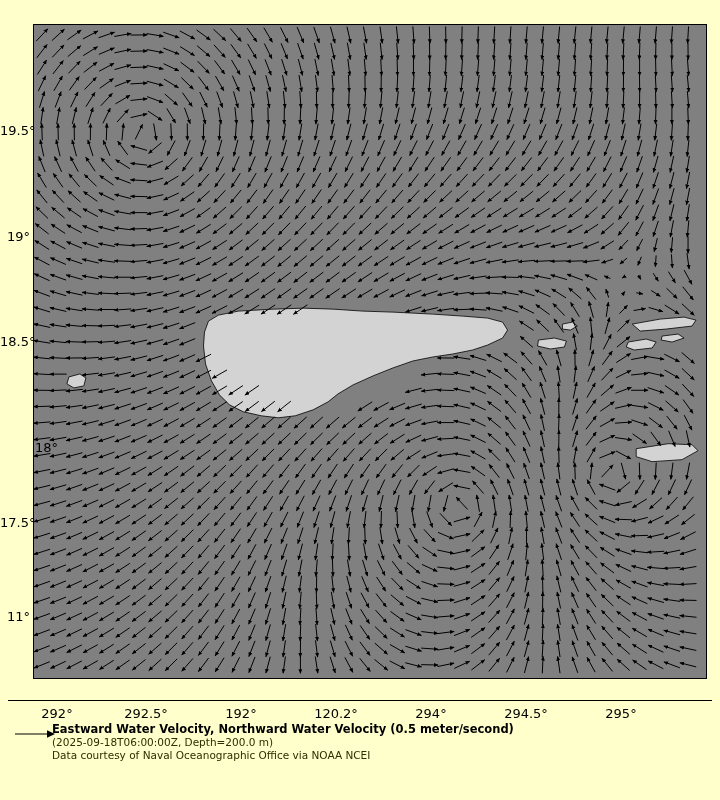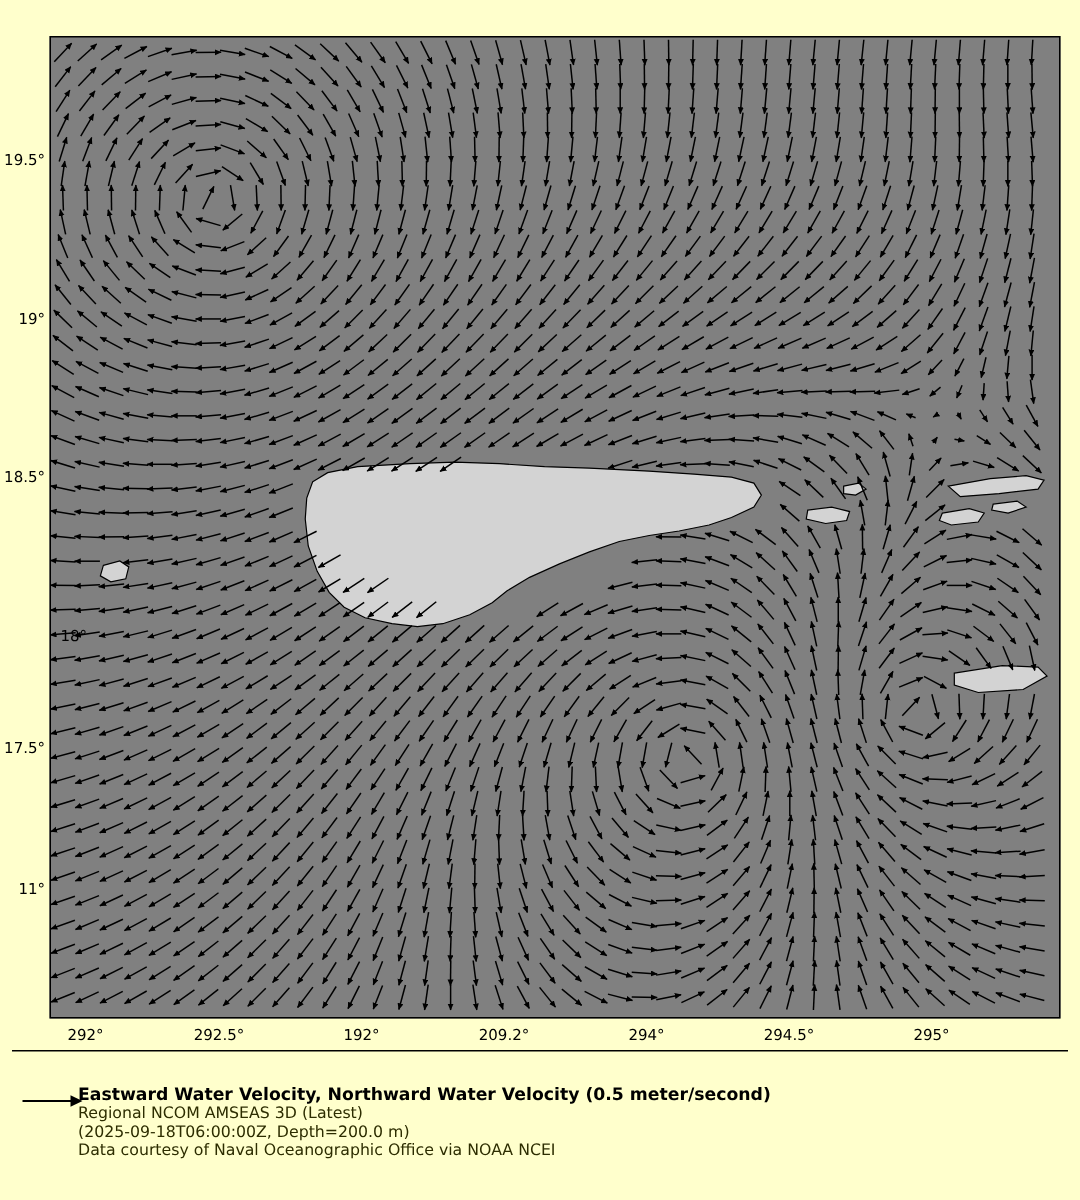--- a/index.html
+++ b/index.html
@@ -35,23 +35,24 @@
   }
   #vector-svg, #land-svg {
     position: absolute;
     left: 0; top: 0;
     width: 100%;
     height: 100%;
   }
   
   .axis-label {
     position: absolute;
-    font-size: 10px;
+    font-size: 13px;
     color: #000;
     white-space: nowrap;
+    margin-top: 21px;
   }
   .ytick {
     text-align: right;
     width: 30px;
     left: 0px;
   }
   .xtick {
     text-align: center;
     width: 60px;
   }
@@ -1680,34 +1681,33 @@
   <div class="axis-label ytick" style="top:102px;">19.5°</div>
   <div class="axis-label ytick" style="top:208px;">19°</div>
   <div class="axis-label ytick" style="top:313px;">18.5°</div>
   <div class="axis-label ytick" style="top:419px;padding-left:28px;">18°</div>
   <div class="axis-label ytick" style="top:494px;">17.5°</div>
   <div class="axis-label ytick" style="top:588px;">11°</div>
 
   <div class="axis-label xtick" style="left:27px;  top:685px;">292°</div>
   <div class="axis-label xtick" style="left:116px; top:685px;">292.5°</div>
   <div class="axis-label xtick" style="left:211px; top:685px;">192°</div>
-  <div class="axis-label xtick" style="left:306px; top:685px;">209.2°</div>
+  <div class="axis-label xtick" style="left:306px; top:685px;">120.2°</div>
   <div class="axis-label xtick" style="left:401px; top:685px;">294°</div>
   <div class="axis-label xtick" style="left:496px; top:685px;">294.5°</div>
   <div class="axis-label xtick" style="left:591px; top:685px;">295°</div>
 
   <div id="caption">
     <div id="caption-rule"></div>
 
     <svg id="legend-arrow" viewBox="0 0 42 12">
       <line x1="1" y1="6" x2="34" y2="6" stroke="#000" stroke-width="1.2"></line>
       <path d="M33,2.2 L41,6 L33,9.8 Z" fill="#000"></path>
     </svg>
 
     <div id="caption-text">
       <div class="cap-title">Eastward Water Velocity, Northward Water Velocity (0.5 meter/second)</div>
-      <div class="cap-line">Regional NCOM AMSEAS 3D (Latest)</div>
       <div class="cap-line">(2025-09-18T06:00:00Z, Depth=200.0 m)</div>
       <div class="cap-line">Data courtesy of Naval Oceanographic Office via NOAA NCEI</div>
     </div>
   </div>
 
 </div>
 
 </body></html>

